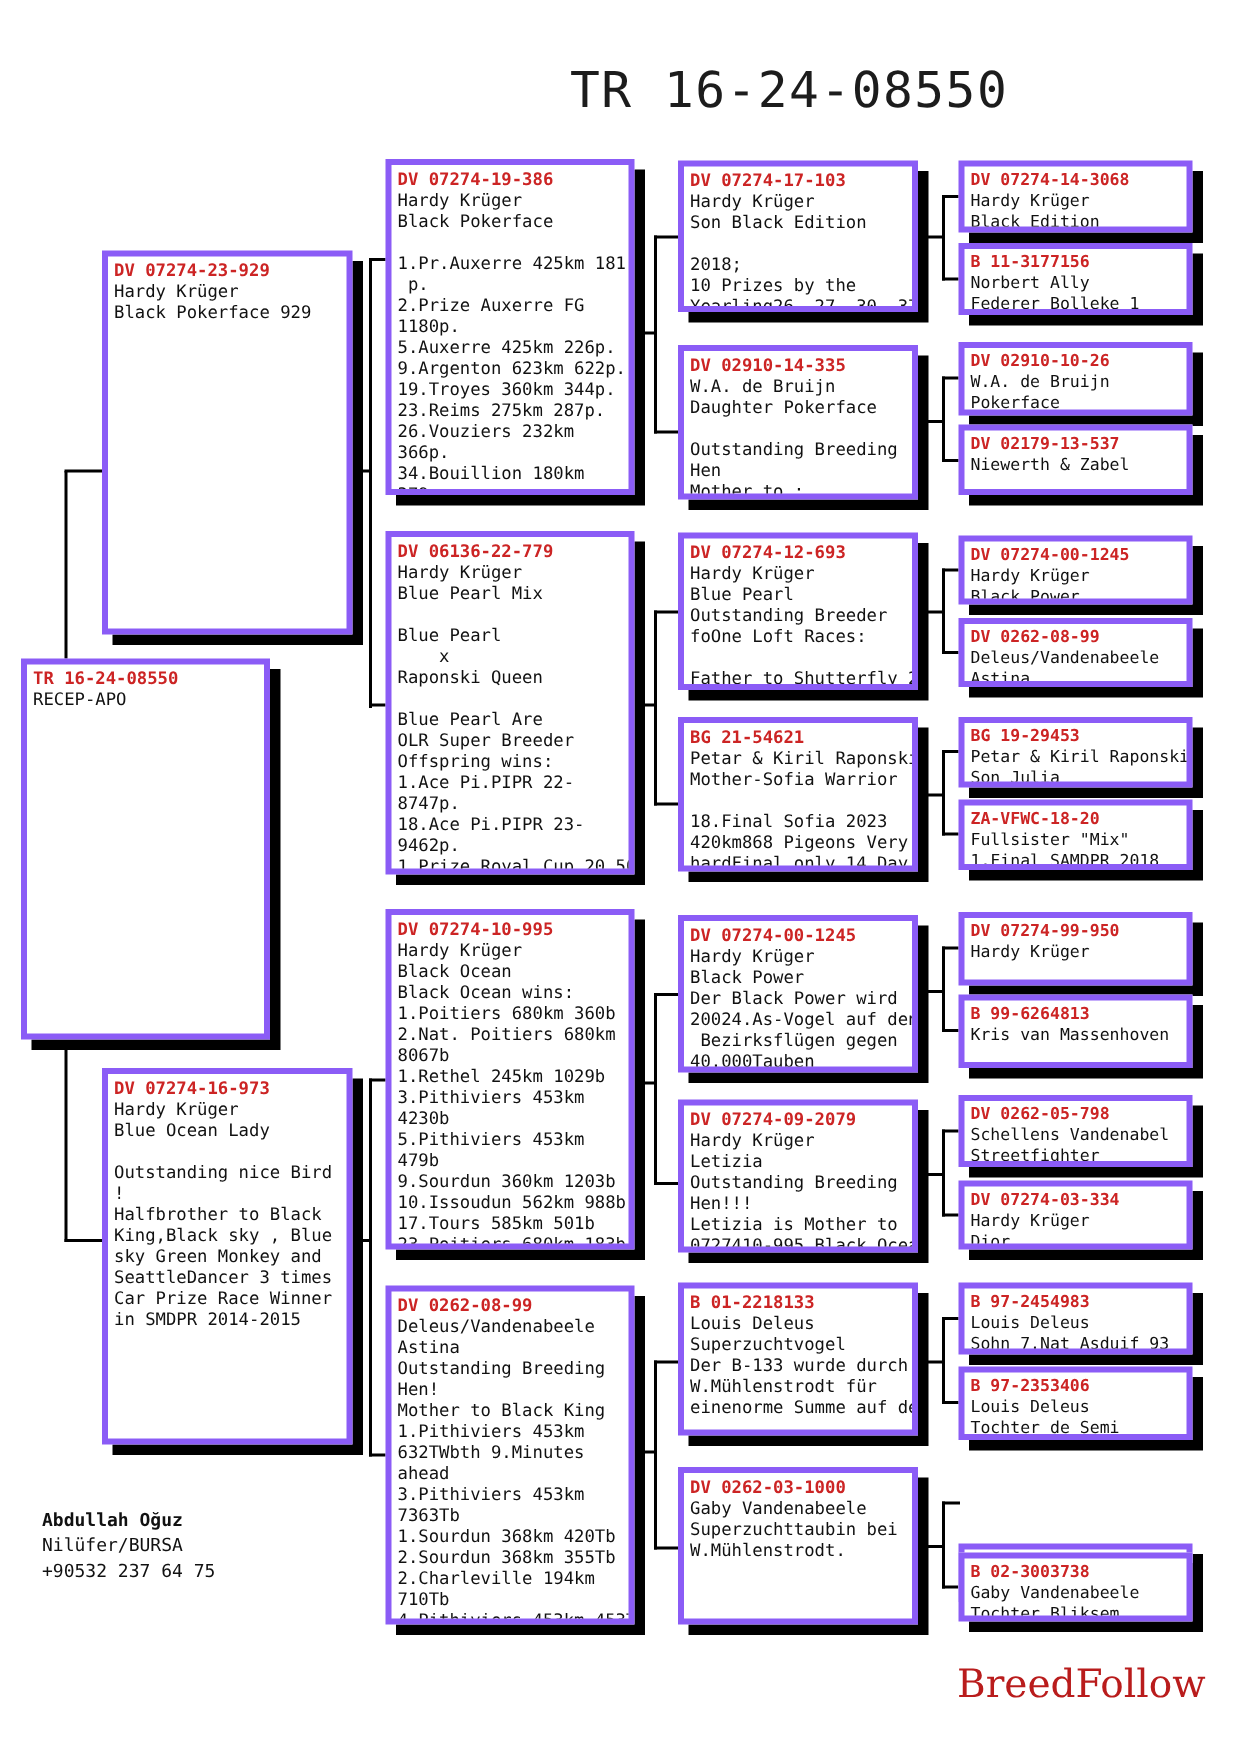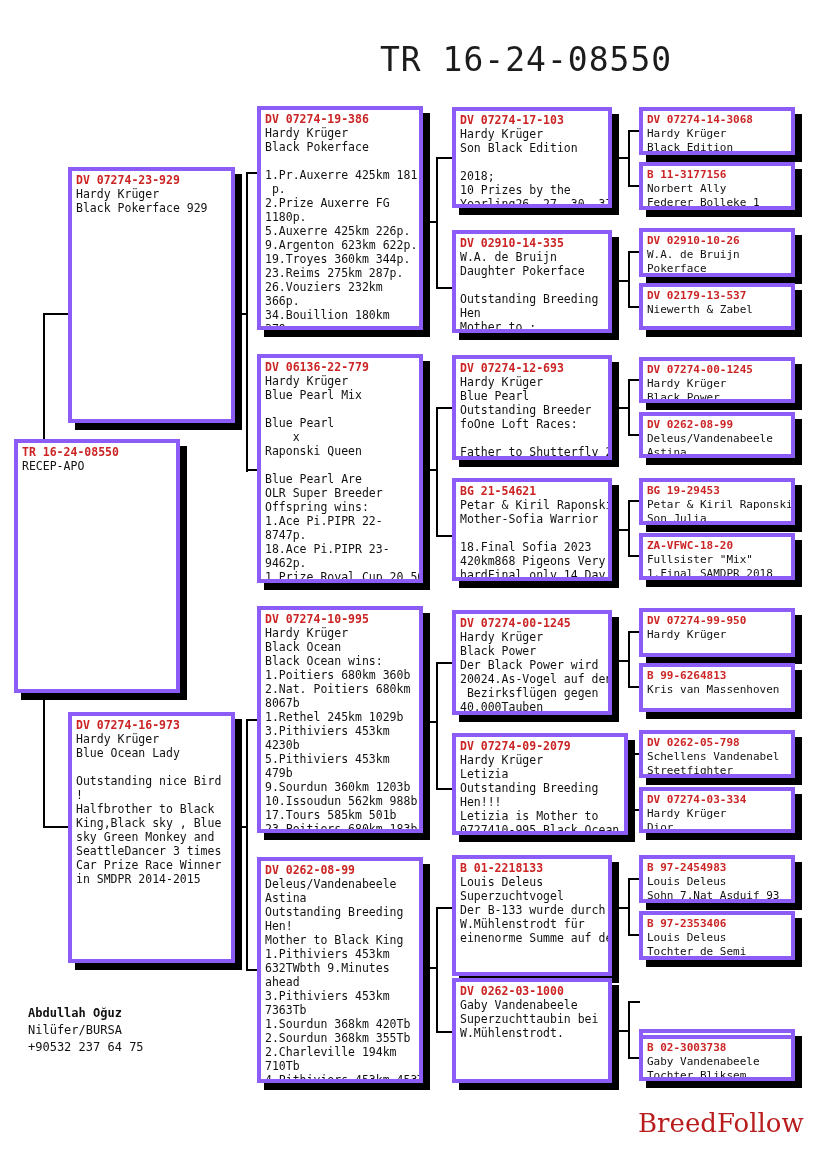--- a/index.html
+++ b/index.html
@@ -217,30 +217,30 @@
       </div>
       <div class="pbox gen4" style="left: 452px; top: 610px; width: 160px; height: 105px;">
         <div class="ring">DV 07274-00-1245</div>
         <div class="body">Hardy Krüger
 Black Power
 Der Black Power wird
 20024.As-Vogel auf den
  Bezirksflügen gegen
 40.000Tauben</div>
       </div>
-      <div class="pbox gen4" style="left: 452px; top: 733px; width: 176px; height: 102px;">
+      <div class="pbox gen4" style="left: 452px; top: 733px; width: 160px; height: 102px;">
         <div class="ring">DV 07274-09-2079</div>
         <div class="body">Hardy Krüger
 Letizia
 Outstanding Breeding
 Hen!!!
 Letizia is Mother to
 0727410-995 Black Ocean</div>
       </div>
-      <div class="pbox gen4" style="left: 452px; top: 855px; width: 160px; height: 121px;">
+      <div class="pbox gen4" style="left: 452px; top: 855px; width: 160px; height: 102px;">
         <div class="ring">B 01-2218133</div>
         <div class="body">Louis Deleus
 Superzuchtvogel
 Der B-133 wurde durch
 W.Mühlenstrodt für
 einenorme Summe auf der</div>
       </div>
       <div class="pbox gen4" style="left: 452px; top: 978px; width: 160px; height: 105px;">
         <div class="ring">DV 0262-03-1000</div>
         <div class="body">Gaby Vandenabeele

